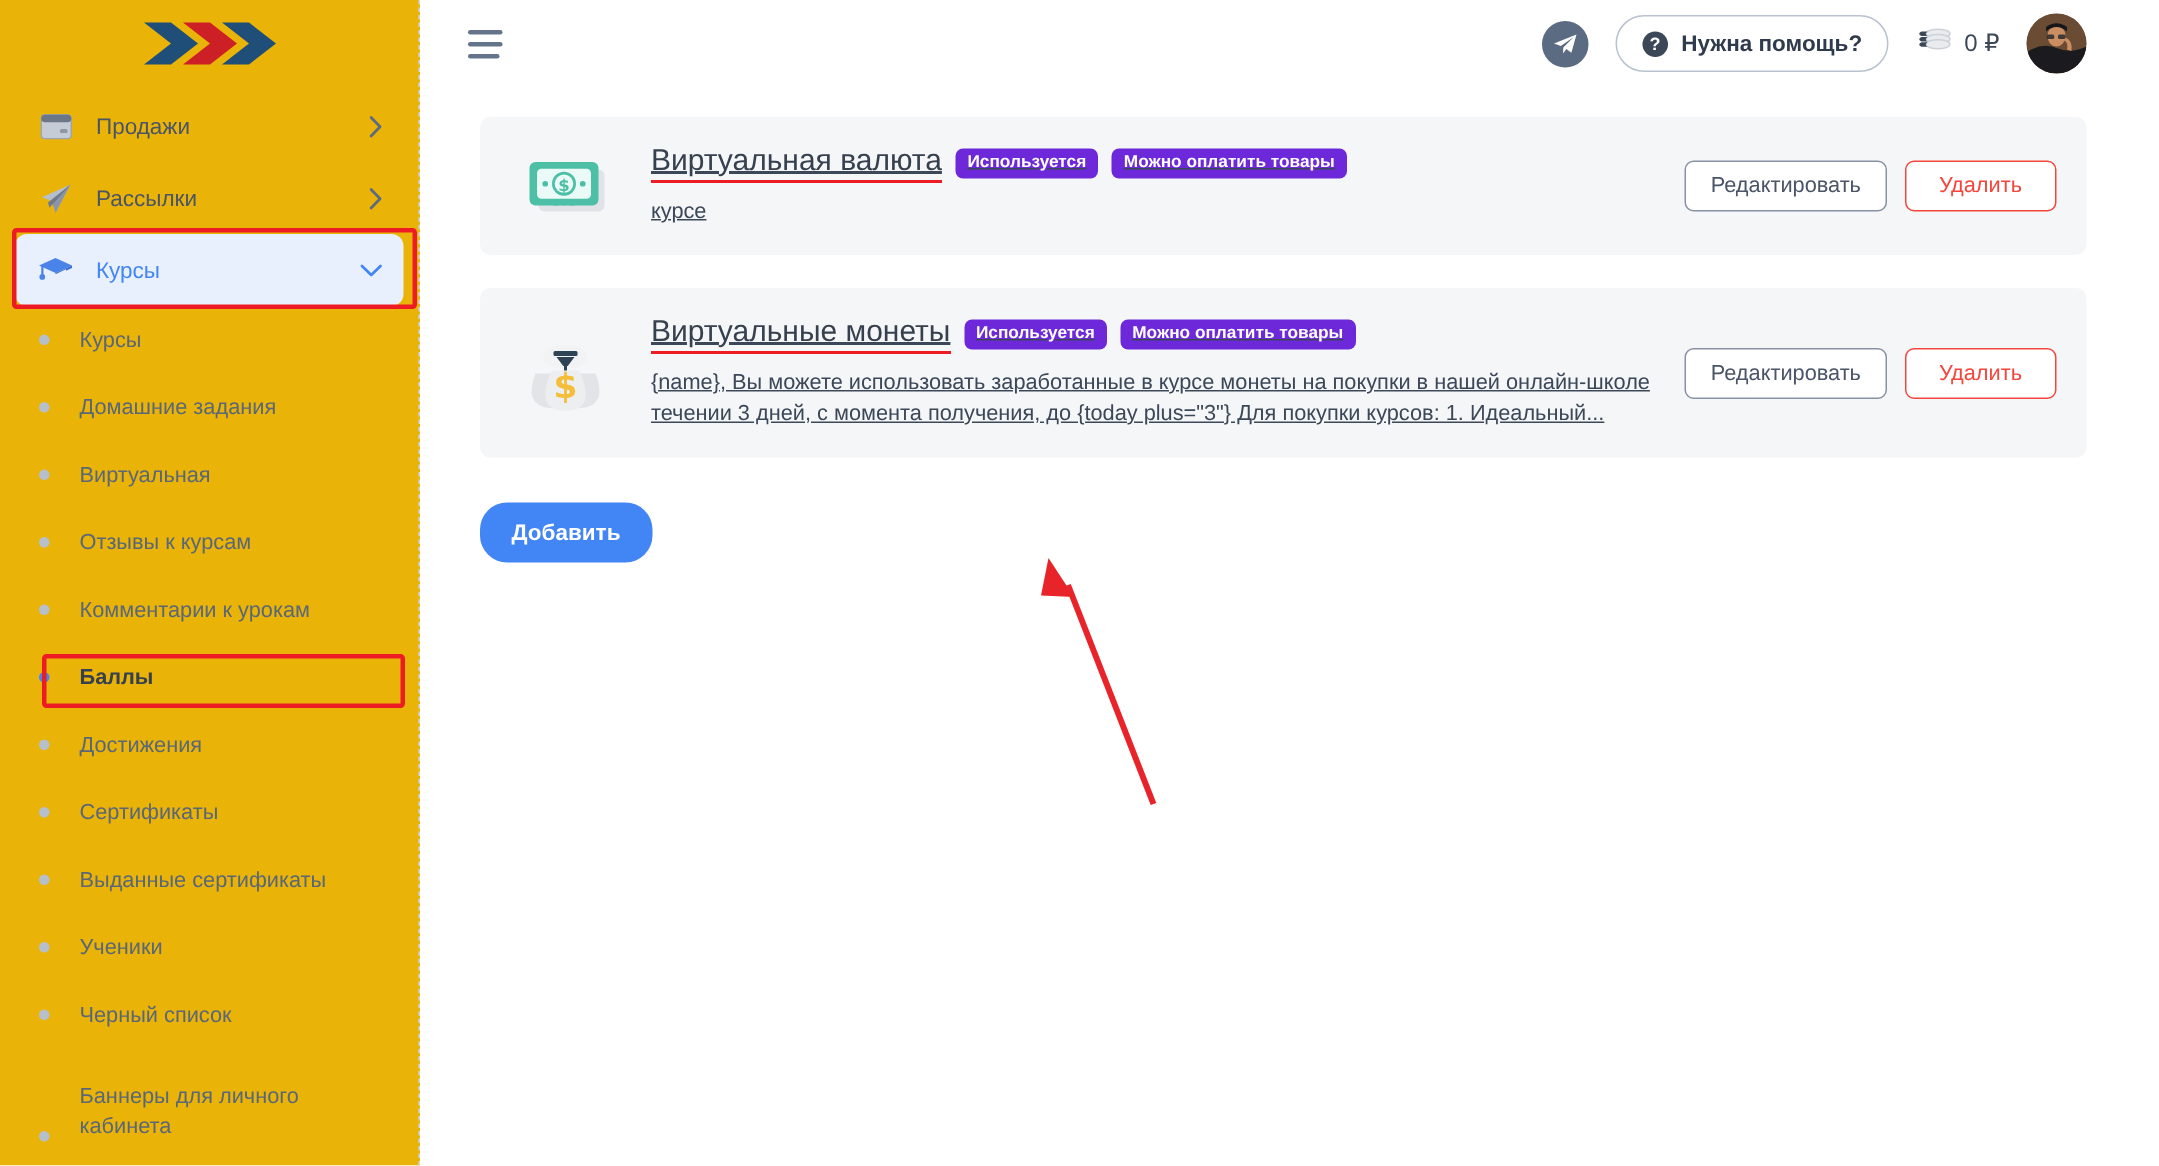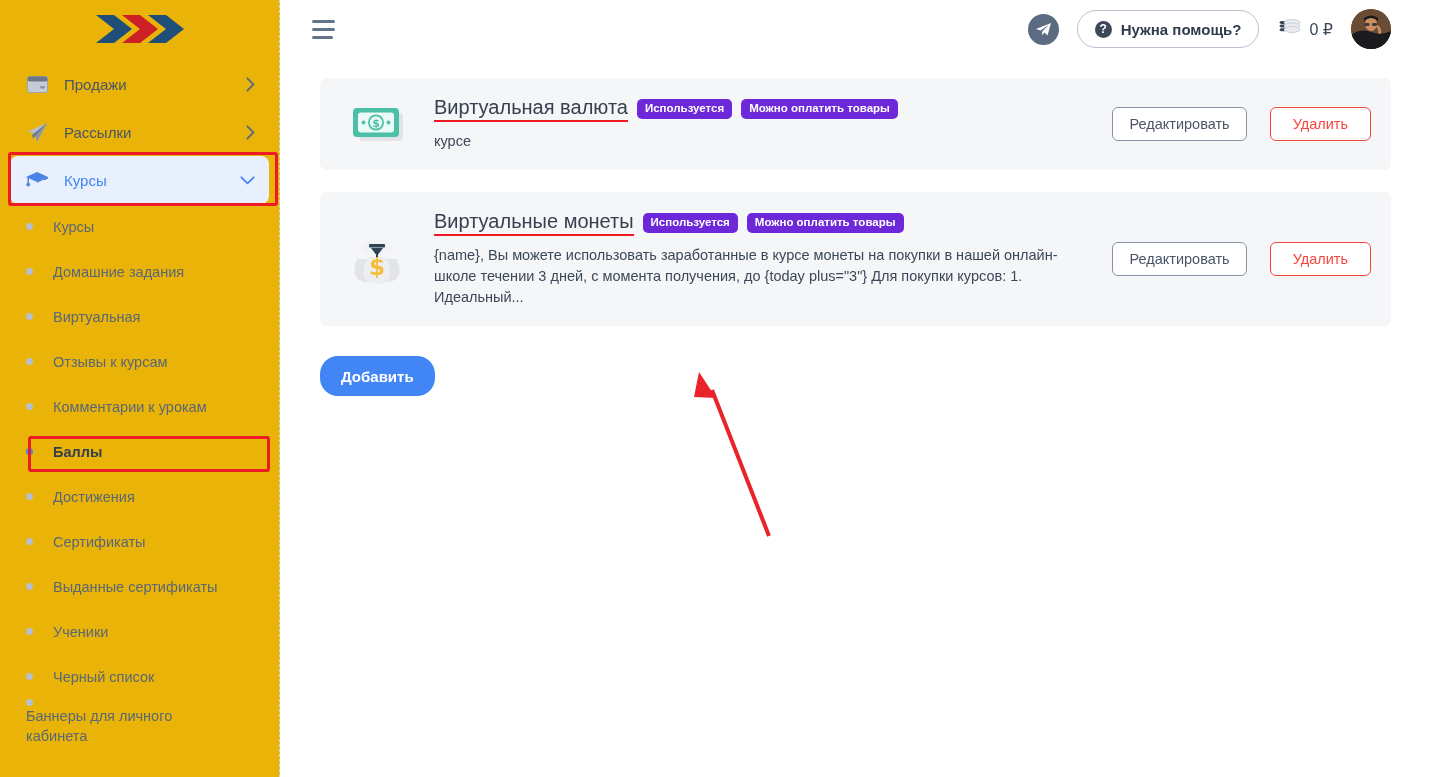--- a/index.html
+++ b/index.html
@@ -78,21 +78,21 @@
   .sub-item {
     position: relative;
     height: 45px;
     margin: 0 10px;
     padding-left: 16px;
     display: flex;
     align-items: center;
     border-radius: 6px;
     cursor: pointer;
   }
-  .sub-item.tall { height: 62px; align-items: flex-start; flex-direction: column; }
+  .sub-item.tall { height: 62px; align-items: flex-end; }
   .sub-bullet {
     width: 7px; height: 7px;
     border-radius: 50%;
     background: #b6bfcc;
     margin-right: 20px;
     min-width: 7px;
   }
   .sub-item .sub-label {
     font-size: 14.5px;
     color: #5a6777;
@@ -220,21 +220,21 @@
     margin-bottom: 22px;
     min-height: 90px;
   }
   .card-icon {
     width: 66px; min-width: 66px;
     display: flex;
     align-items: center;
     justify-content: center;
     margin-right: 24px;
   }
-  .card-body { flex: 1; min-width: 0; padding-right: 16px; }
+  .card-body { flex: 1; min-width: 0; padding-right: 16px; text-decoration: underline; }
   .card-title-row {
     display: flex;
     align-items: center;
     flex-wrap: nowrap;
     gap: 9px;
   }
   .card-title {
     font-size: 20px;
     color: #36404e;
     border-bottom: 2.5px solid #ed1c24;
@@ -254,21 +254,21 @@
   }
   .card-desc {
     margin-top: 9px;
     font-size: 14.5px;
     color: #3c4858;
     line-height: 21px;
   }
   .card-actions {
     display: flex;
     align-items: center;
-    gap: 23px;
+    gap: 12px;
     margin-left: auto;
   }
   .btn-outline {
     height: 34px;
     padding: 0 16px;
     border-radius: 6px;
     border: 1px solid #8892a4;
     background: #fff;
     color: #4a5568;
     font-size: 14.5px;

